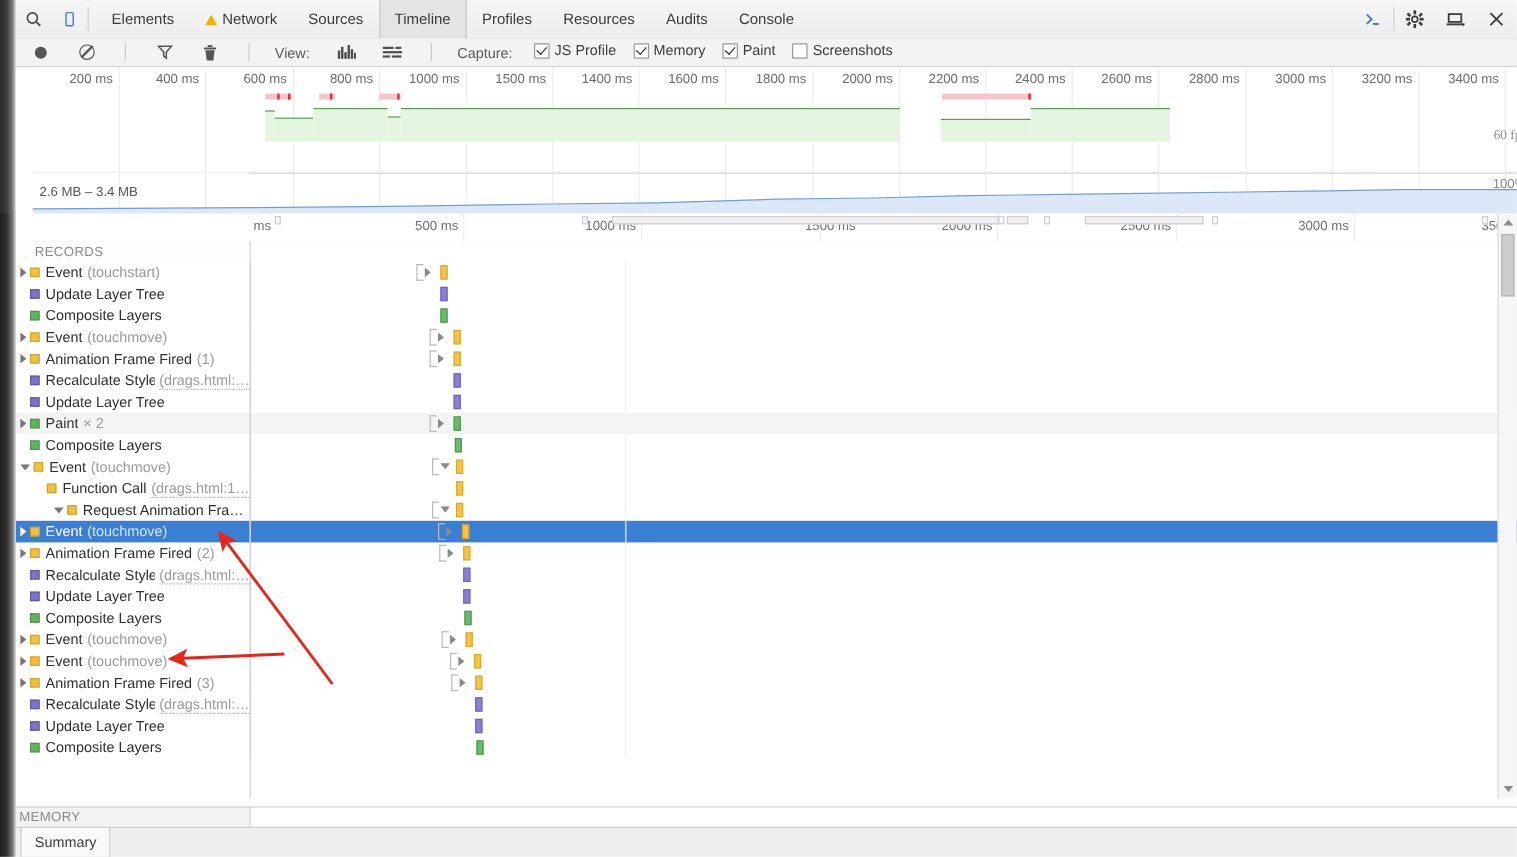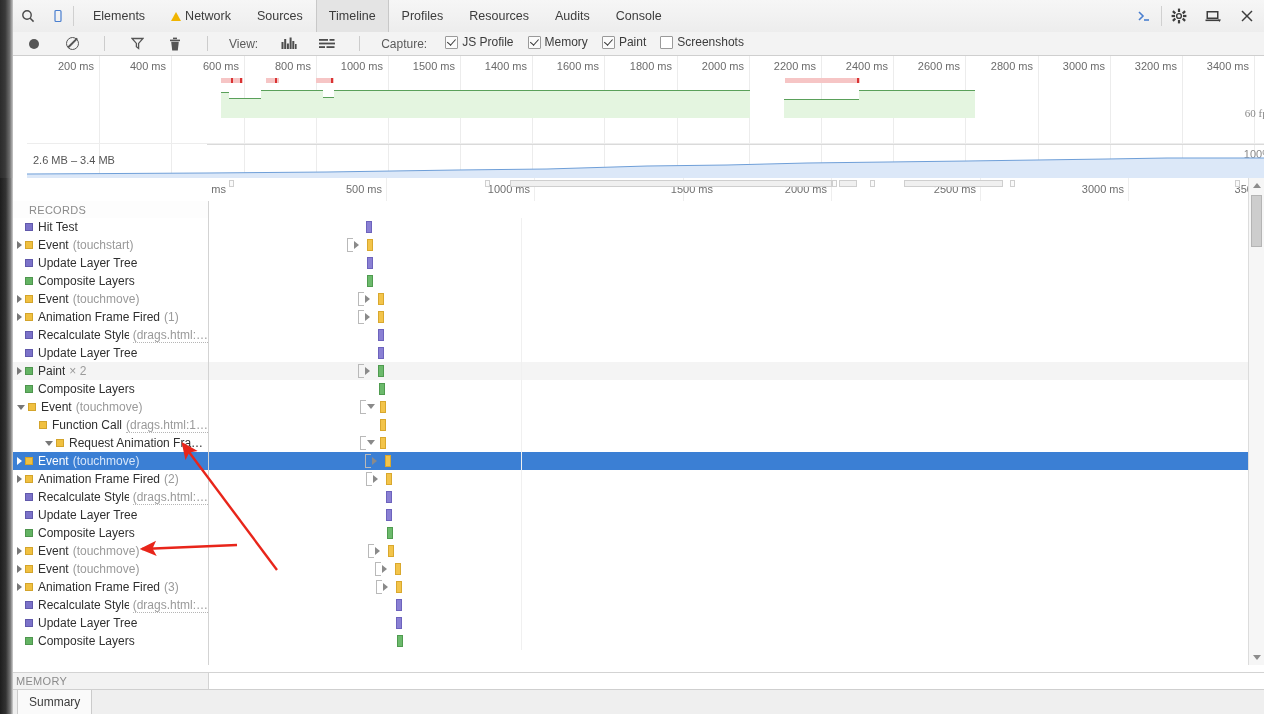--- a/index.html
+++ b/index.html
@@ -395,31 +395,20 @@
   </div>
 
   <div style="position:absolute;left:13px;top:201px;width:196px;height:17px;background:#fdfdfd;
               border-right:1px solid #d3d3d3;display:flex;align-items:center;padding-left:16px;
               box-sizing:border-box;color:#8b8b8b;font-size:11px;letter-spacing:.3px;">RECORDS</div>
   <div style="position:absolute;left:209px;top:201px;width:1055px;height:17px;background:#fff;"></div>
 
   <div class="rows" id="rows">
       <div class="row">
         <div class="row-left" style="padding-left: 4px;">
-          <span class="tri hide"></span>
-          <span class="sq purple"></span>
-          <span class="rtitle">Hit Test</span>
-        </div>
-        <div class="row-right">
-          <div class="bar purple" style="left: 157px;"></div>
-          <div class="vline" style="left: 312px;"></div>
-        </div>
-      </div>
-      <div class="row">
-        <div class="row-left" style="padding-left: 4px;">
           <span class="tri"></span>
           <span class="sq yellow"></span>
           <span class="rtitle">Event</span>
           <span class="muted">(touchstart)</span>
         </div>
         <div class="row-right">
           <div class="ev-bracket" style="left: 138px;"></div>
           <div class="ev-tri" style="left: 145px;"></div>
           <div class="bar yellow" style="left: 158px;"></div>
           <div class="vline" style="left: 312px;"></div>

